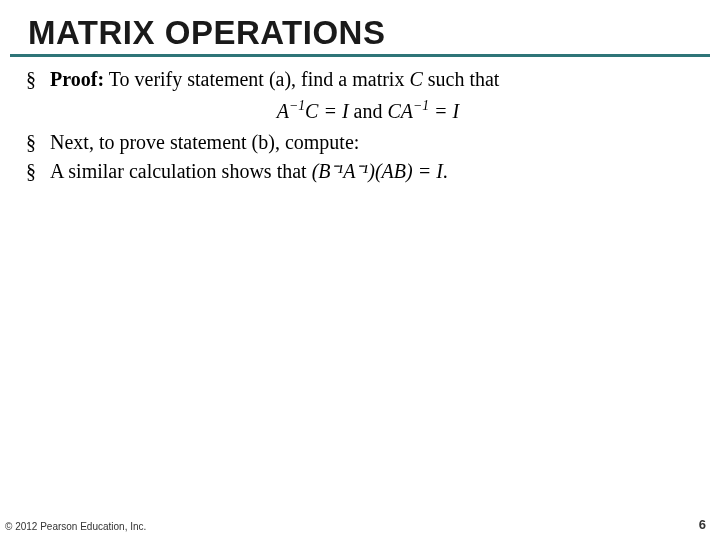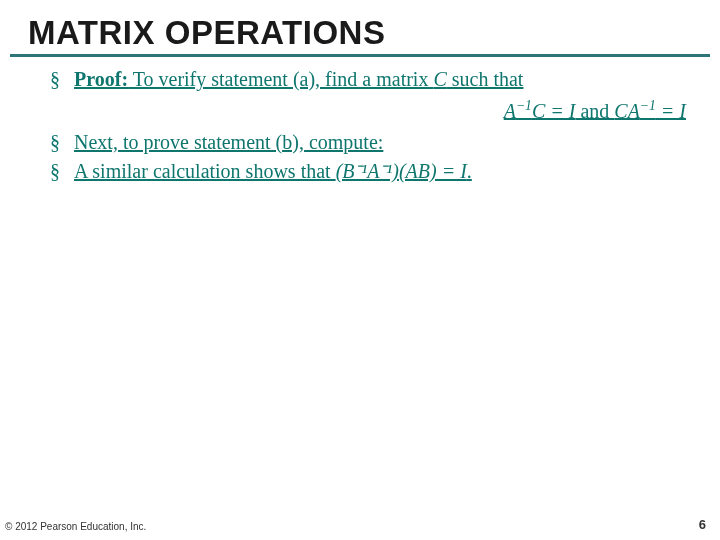--- a/index.html
+++ b/index.html
@@ -19,25 +19,24 @@
     color: #1a1a1a;
     margin: 14px 0 2px 28px;
     letter-spacing: 0.5px;
   }
   .rule {
     height: 3px;
     background: #2e7578;
     margin: 0 10px 10px 10px;
   }
   .content {
-    padding: 0 34px 0 36px;
+    padding: 0 34px 0 12px;
     font-size: 20px;
     line-height: 1.28;
-    color: #0f766e;
-    text-decoration: underline;
+    color: #000000;
   }
   ul.bullets {
     list-style: none;
     padding-left: 14px;
     margin: 0;
   }
   ul.bullets > li {
     position: relative;
     padding-left: 24px;
     margin-bottom: 4px;
@@ -45,21 +44,21 @@
   ul.bullets > li::before {
     content: "§";
     position: absolute;
     left: 0;
     top: 0;
     font-size: 20px;
   }
   .bold { font-weight: bold; }
   .ital { font-style: italic; font-family: 'Times New Roman', serif;}
   .eqrow {
-    text-align: right;
+    text-align: center;
     margin: 4px 0 6px 0;
   }
   .footer-left {
     position: absolute;
     bottom: 8px;
     left: 5px;
     font-family: Arial, sans-serif;
     font-size: 10px;
     color: #333;
   }

